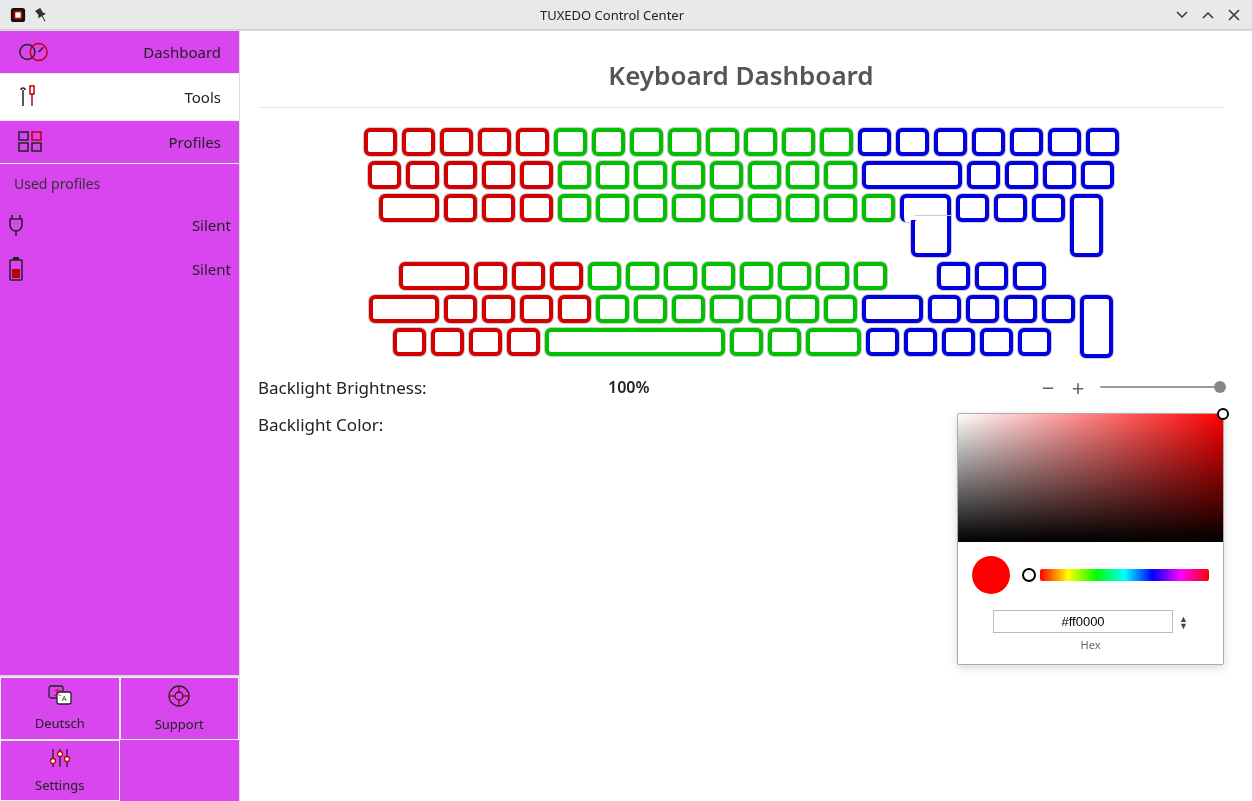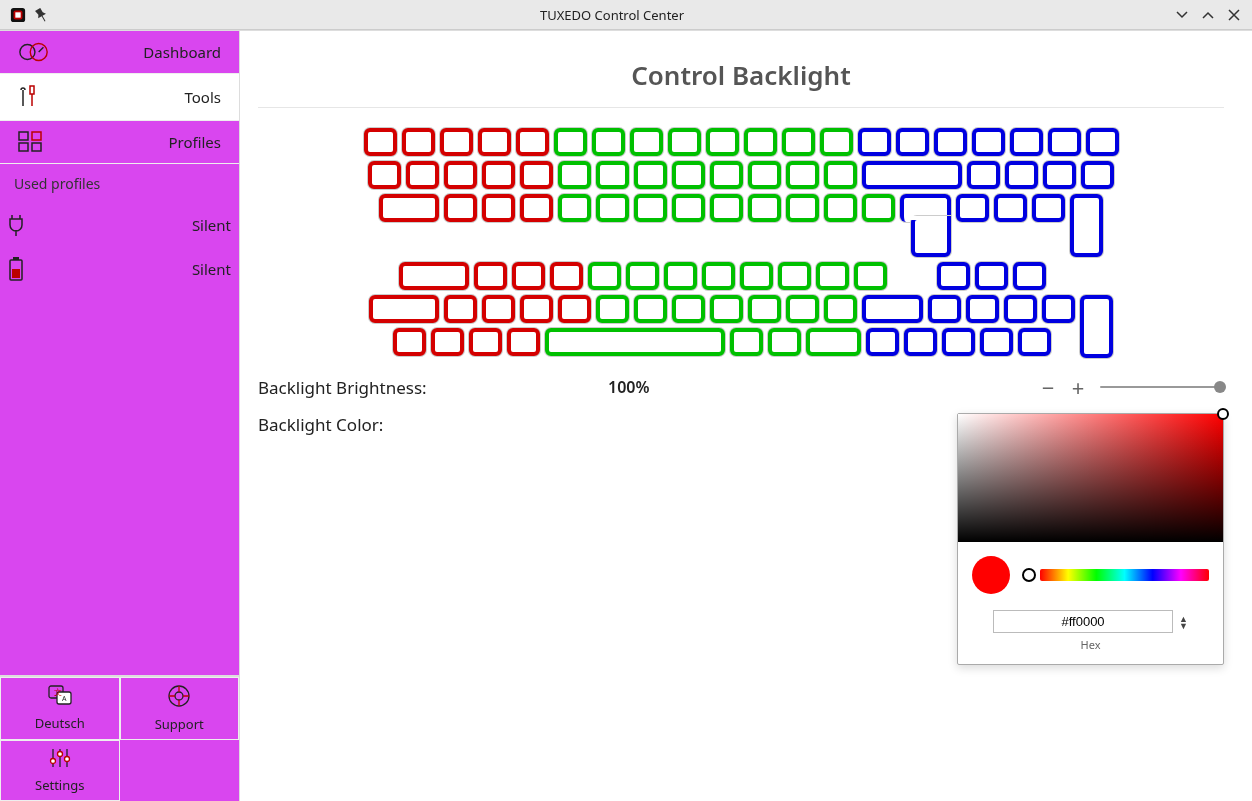--- a/index.html
+++ b/index.html
@@ -204,21 +204,21 @@
                 <circle cx="12" cy="7" r="2.5" fill="#fff" stroke="#b00" stroke-width="1.3"></circle>
                 <line x1="19" y1="2" x2="19" y2="20" stroke="#222" stroke-width="1.3"></line>
                 <circle cx="19" cy="12" r="2.5" fill="#fff" stroke="#b00" stroke-width="1.3"></circle>
               </svg></span>
           <span class="flabel">Settings</span>
         </div>
       </div>
     </div>
 
     <div class="main">
-      <div class="page-title">Control Backlight</div>
+      <div class="page-title">Keyboard Dashboard</div>
       <hr class="hr">
 
       <div class="keyboard" id="keyboard">
           <div class="krow">
             <div class="key red" style="width: 33px;"></div>
             <div class="key red" style="width: 33px;"></div>
             <div class="key red" style="width: 33px;"></div>
             <div class="key red" style="width: 33px;"></div>
             <div class="key red" style="width: 33px;"></div>
             <div class="key green" style="width: 33px;"></div>

